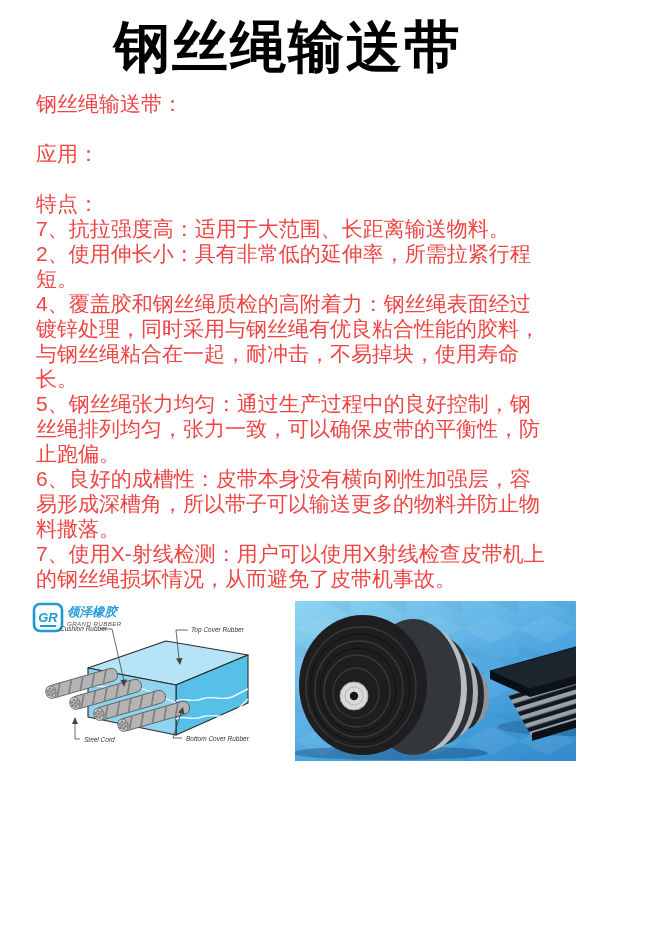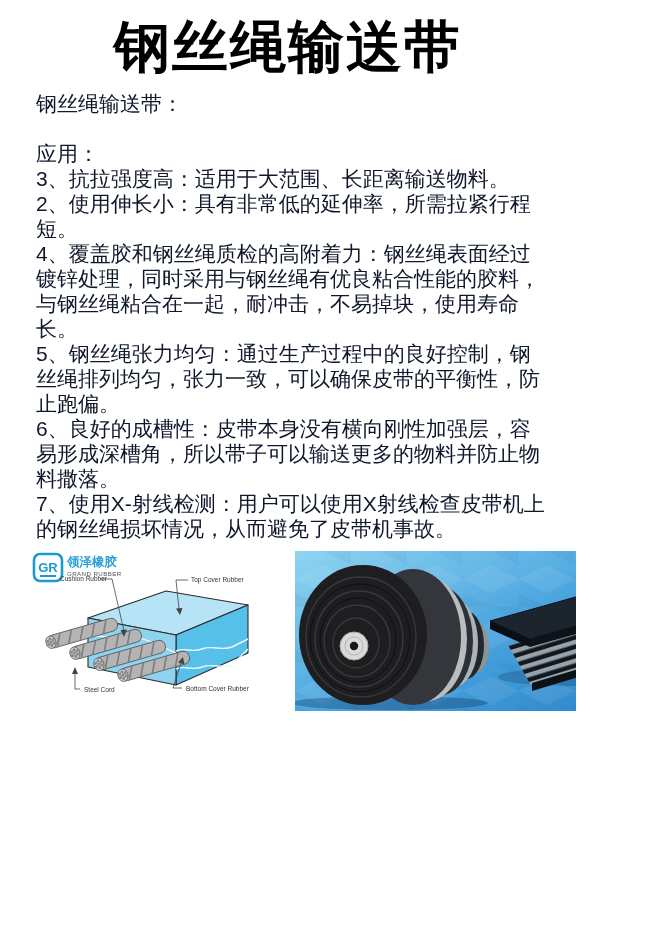--- a/index.html
+++ b/index.html
@@ -21,52 +21,54 @@
     font-size: 56px;
     line-height: 66px;
     font-weight: bold;
     letter-spacing: 2px;
     color: #000000;
   }
   .article-body {
     padding: 25px 30px 0 36px;
     font-size: 21px;
     line-height: 25px;
-    color: #0f172a;
+    color: #ef4444;
   }
   .article-body p {
     margin: 0;
     white-space: pre-wrap;
   }
   .gap { margin-top: 25px !important; }
   .images-row {
     margin-top: 10px;
     padding: 0 28px 0 30px;
     display: flex;
     align-items: flex-start;
     gap: 12px;
+    font-style: italic;
   }
   .fig { display: block; margin: 0; padding: 0; line-height: 0; }
   .fig svg { display: block; }
   .diagram-label { font-size: 6.5px; fill: #333333; }
   .logo-cn { font-size: 12.5px; font-weight: bold; fill: #2aa0da; }
   .logo-en { font-size: 6.2px; fill: #555555; letter-spacing: 0.4px; }
   .logo-gr { font-size: 13px; font-weight: bold; fill: #1b9ad6; }
 </style>
 </head>
 <body>
 
 <div class="page">
 
   <h1 class="page-title">钢丝绳输送带</h1>
 
   <div class="article-body">
     <p>钢丝绳输送带：</p>
     <p class="gap">应用：</p>
-    <p>3、抗拉强度高：适用于大范围、长距离输送物料。</p>
+    <p class="gap">特点：</p>
+    <p>7、抗拉强度高：适用于大范围、长距离输送物料。</p>
     <p>2、使用伸长小：具有非常低的延伸率，所需拉紧行程短。</p>
     <p>4、覆盖胶和钢丝绳质检的高附着力：钢丝绳表面经过镀锌处理，同时采用与钢丝绳有优良粘合性能的胶料，与钢丝绳粘合在一起，耐冲击，不易掉块，使用寿命长。</p>
     <p>5、钢丝绳张力均匀：通过生产过程中的良好控制，钢丝绳排列均匀，张力一致，可以确保皮带的平衡性，防止跑偏。</p>
     <p>6、良好的成槽性：皮带本身没有横向刚性加强层，容易形成深槽角，所以带子可以输送更多的物料并防止物料撒落。</p>
     <p>7、使用X-射线检测：用户可以使用X射线检查皮带机上的钢丝绳损坏情况，从而避免了皮带机事故。</p>
   </div>
 
   <div class="images-row">
 
     <figure class="fig">

